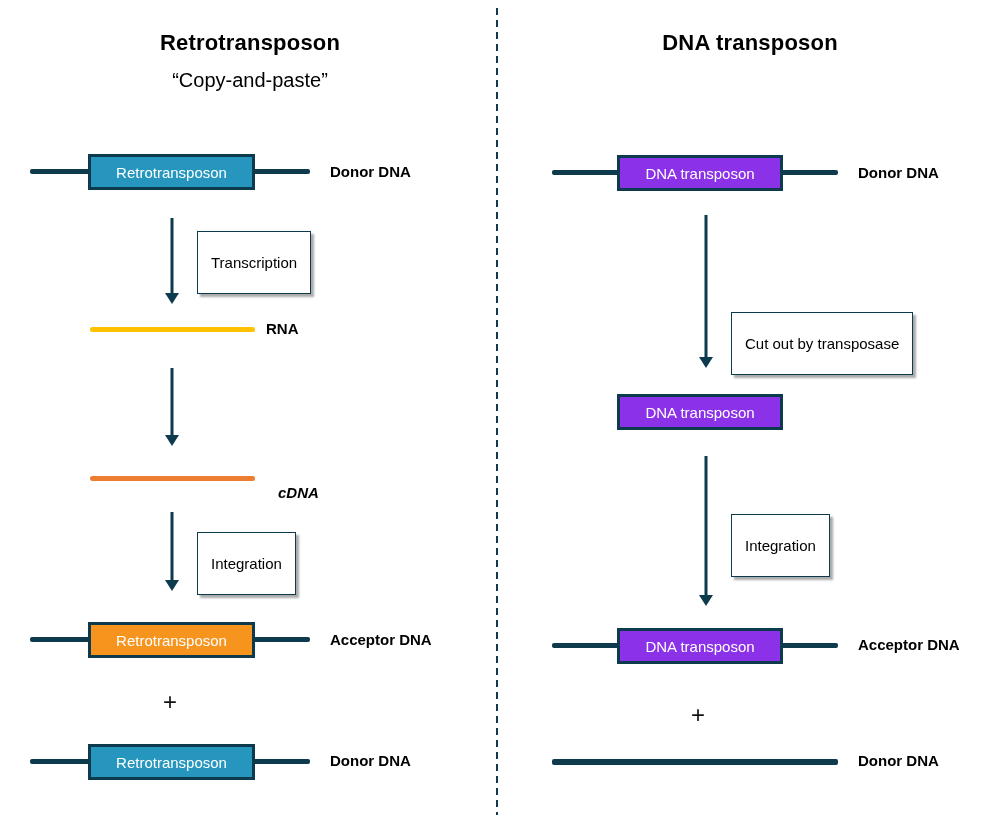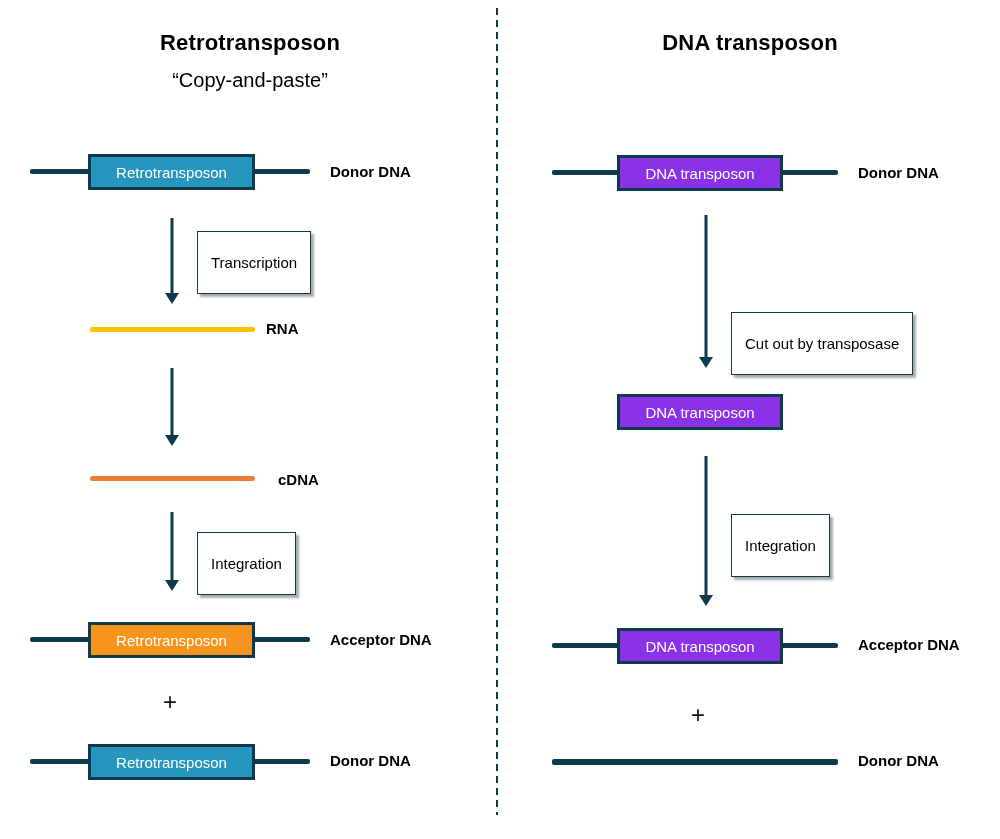--- a/index.html
+++ b/index.html
@@ -46,21 +46,21 @@
   .l-line1 { left:30px;  top:169px; width:280px; }
   .l-box1  { left:88px;  top:154px; width:167px; height:36px; }
   .l-lab1  { left:330px; top:163px; }
   .l-arrow1{ left:165px; top:218px; height:86px; }
   .l-step1 { left:197px; top:231px; }
   .l-rna     { left:90px;  top:327px; width:165px; }
   .l-rna-lab { left:266px; top:320px; }
   .l-arrow2{ left:165px; top:368px; height:78px; }
   .l-step2 { left:197px; top:387px; }
   .l-cdna     { left:90px;  top:476px; width:165px; }
-  .l-cdna-lab { left:278px; top:471px; }
+  .l-cdna-lab { left:278px; top:484px;font-style:italic; }
   .l-arrow3{ left:165px; top:512px; height:79px; }
   .l-step3 { left:197px; top:532px; }
   .l-line2 { left:30px;  top:637px; width:280px; }
   .l-box2  { left:88px;  top:622px; width:167px; height:36px; }
   .l-lab2  { left:330px; top:631px; }
   .l-plus  { left:163px; top:688px; }
   .l-line3 { left:30px;  top:759px; width:280px; }
   .l-box3  { left:88px;  top:744px; width:167px; height:36px; }
   .l-lab3  { left:330px; top:752px; }
 

